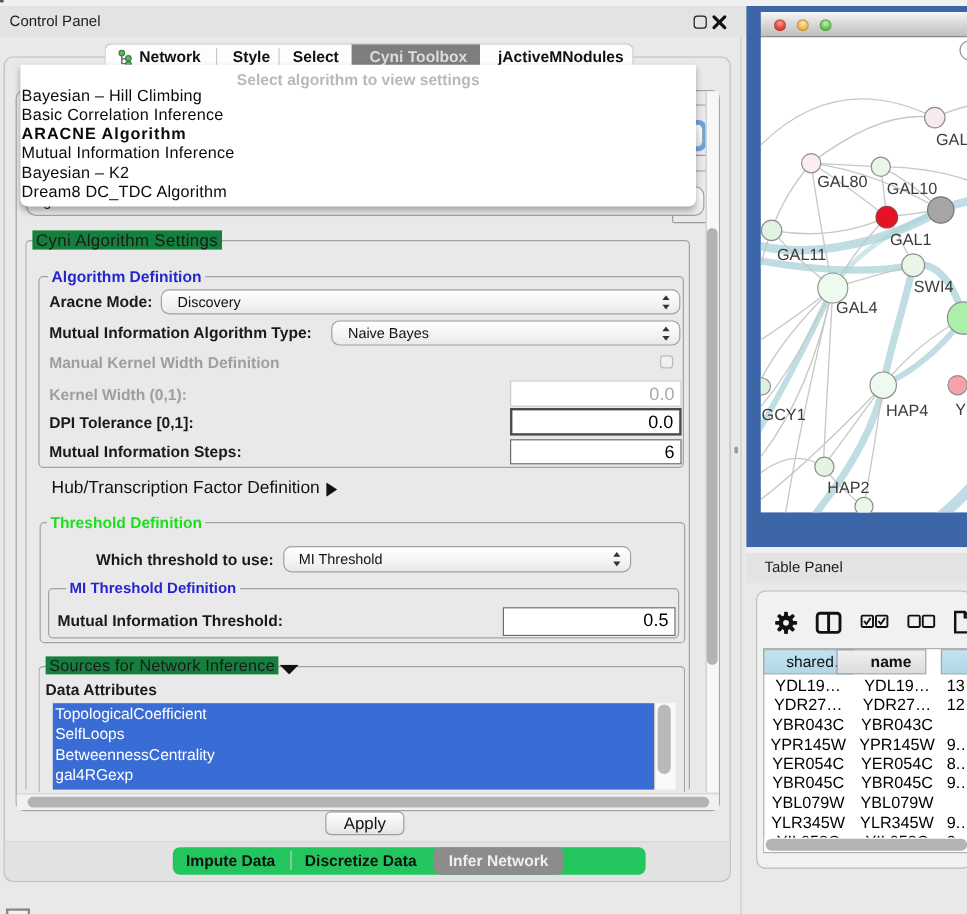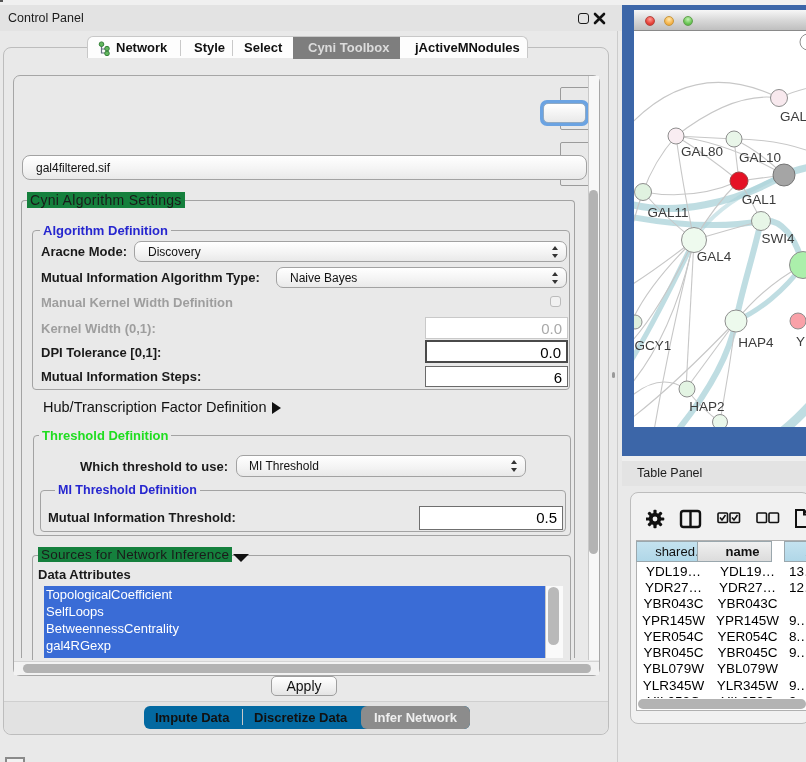--- a/index.html
+++ b/index.html
@@ -49,21 +49,21 @@
 
 #datalist { left:44px; top:586px; width:501px; height:72px; background:#3a6cd6; }
 #datalist div { font-size:13px; color:#fff; padding-left:2px; height:17px; line-height:17px; }
 #list-sb { left:545px; top:586px; width:18px; height:72px; background:#fafafa; border-left:1px solid #c8c8c8; }
 #list-th { left:548px; top:587px; width:11px; height:58px; background:#b9b9b9; border-radius:6px; }
 
 
 #applybtn { left:271px; top:676px; width:66px; height:20px; border:1px solid #9f9f9f; border-radius:5px; background:linear-gradient(#ffffff,#f0f0f0 60%,#e4e4e4); font-size:14px; color:#111; text-align:center; line-height:18px; }
 
 
-#btabs { left:144px; top:706px; width:326px; height:23px; background:#0369a1; border-radius:6px; }
+#btabs { left:144px; top:706px; width:394px; height:23px; background:#22c55e; border-radius:6px; }
 #btabs .seg { position:absolute; top:4px; font-size:13px; font-weight:bold; color:#111; }
 #btab-sel { position:absolute; left:217px; top:0; width:109px; height:23px; background:#8c8c8c; border-radius:6px; }
 #btab-sel span { display:block; text-align:center; font-size:13px; font-weight:bold; color:#efefef; margin-top:4px; }
 
 
 #ddov { left:17px; top:54px; width:563px; height:118px; background:#fff; border-radius:0 0 6px 6px; box-shadow:0 3px 5px rgba(0,0,0,0.3); }
 #ddov .ghost { position:absolute; left:0; top:5px; width:100%; text-align:center; font-size:13px; font-weight:bold; color:#b9b9b9; }
 #ddov .it { position:absolute; left:1px; font-size:13.5px; letter-spacing:0.2px; color:#0a0a0a; white-space:nowrap; }
 
 
@@ -233,20 +233,29 @@
     </svg>
     <span class="tabtxt" style="left:28px;">Network</span>
     <span class="tabsep" style="left:92px;"></span>
     <span class="tabtxt" style="left:106px;">Style</span>
     <span class="tabsep" style="left:144px;"></span>
     <span class="tabtxt" style="left:156px;">Select</span>
     <span class="tabtxt" style="left:220px; color:#dcdcdc;">Cyni Toolbox</span>
     <span class="tabtxt" style="left:327px;">jActiveMNodules</span>
   </div>
 
+  <div class="abs" id="ddov">
+    <div class="ghost">Select algorithm to view settings</div>
+    <div class="it" style="top:18px;">Bayesian – Hill Climbing</div>
+    <div class="it" style="top:34px;">Basic Correlation Inference</div>
+    <div class="it" style="top:50px; font-weight:bold; letter-spacing:0.8px;">ARACNE Algorithm</div>
+    <div class="it" style="top:66px;">Mutual Information Inference</div>
+    <div class="it" style="top:82px;">Bayesian – K2</div>
+    <div class="it" style="top:98px;">Dream8 DC_TDC Algorithm</div>
+  </div>
 
   <div class="abs" id="fbtn"></div>
   <svg class="abs" style="left:593px; top:12px;" width="13" height="13" viewBox="0 0 13 13">
     <path d="M2 2 L11 11 M11 2 L2 11" stroke="#111" stroke-width="2.6" stroke-linecap="round"></path>
   </svg>
   <div class="abs" id="corner-mark"></div>
   <div class="abs" id="divider-dot"></div>
   <div class="abs" style="left:617px; top:31px; width:1px; height:731px; background:#cccccc;"></div>
   <div class="abs" id="bl-btn"></div>
 

